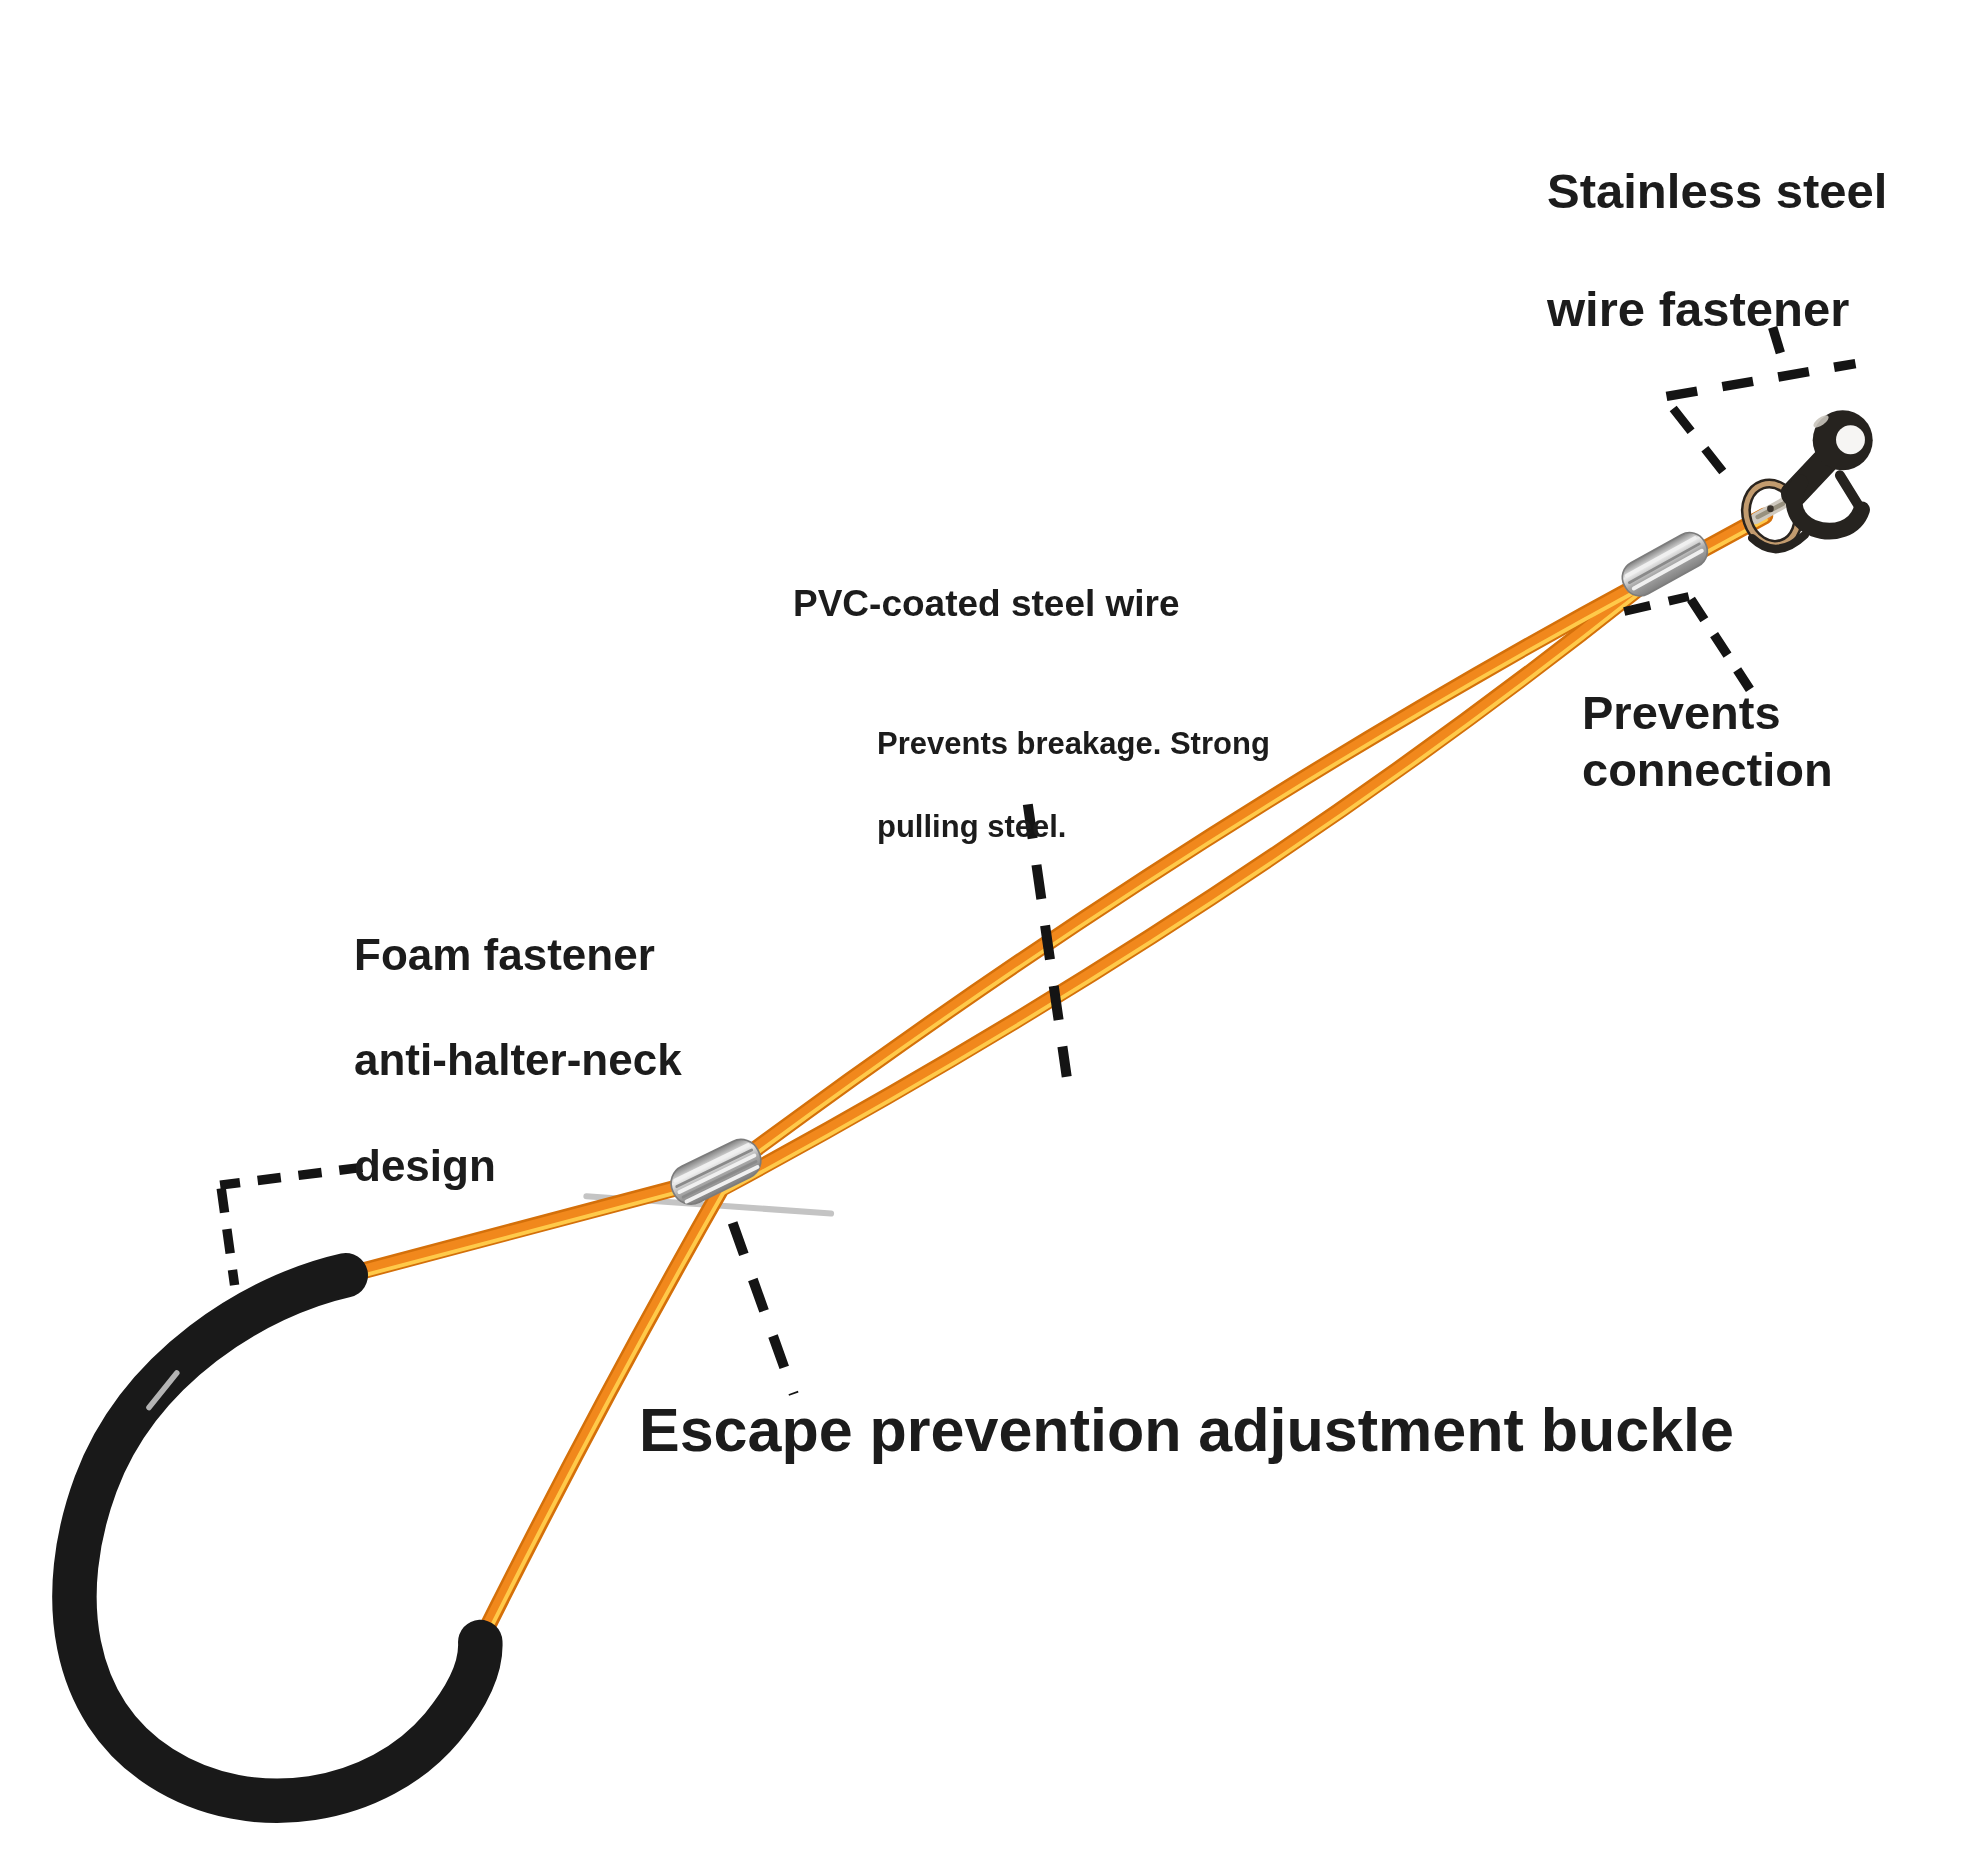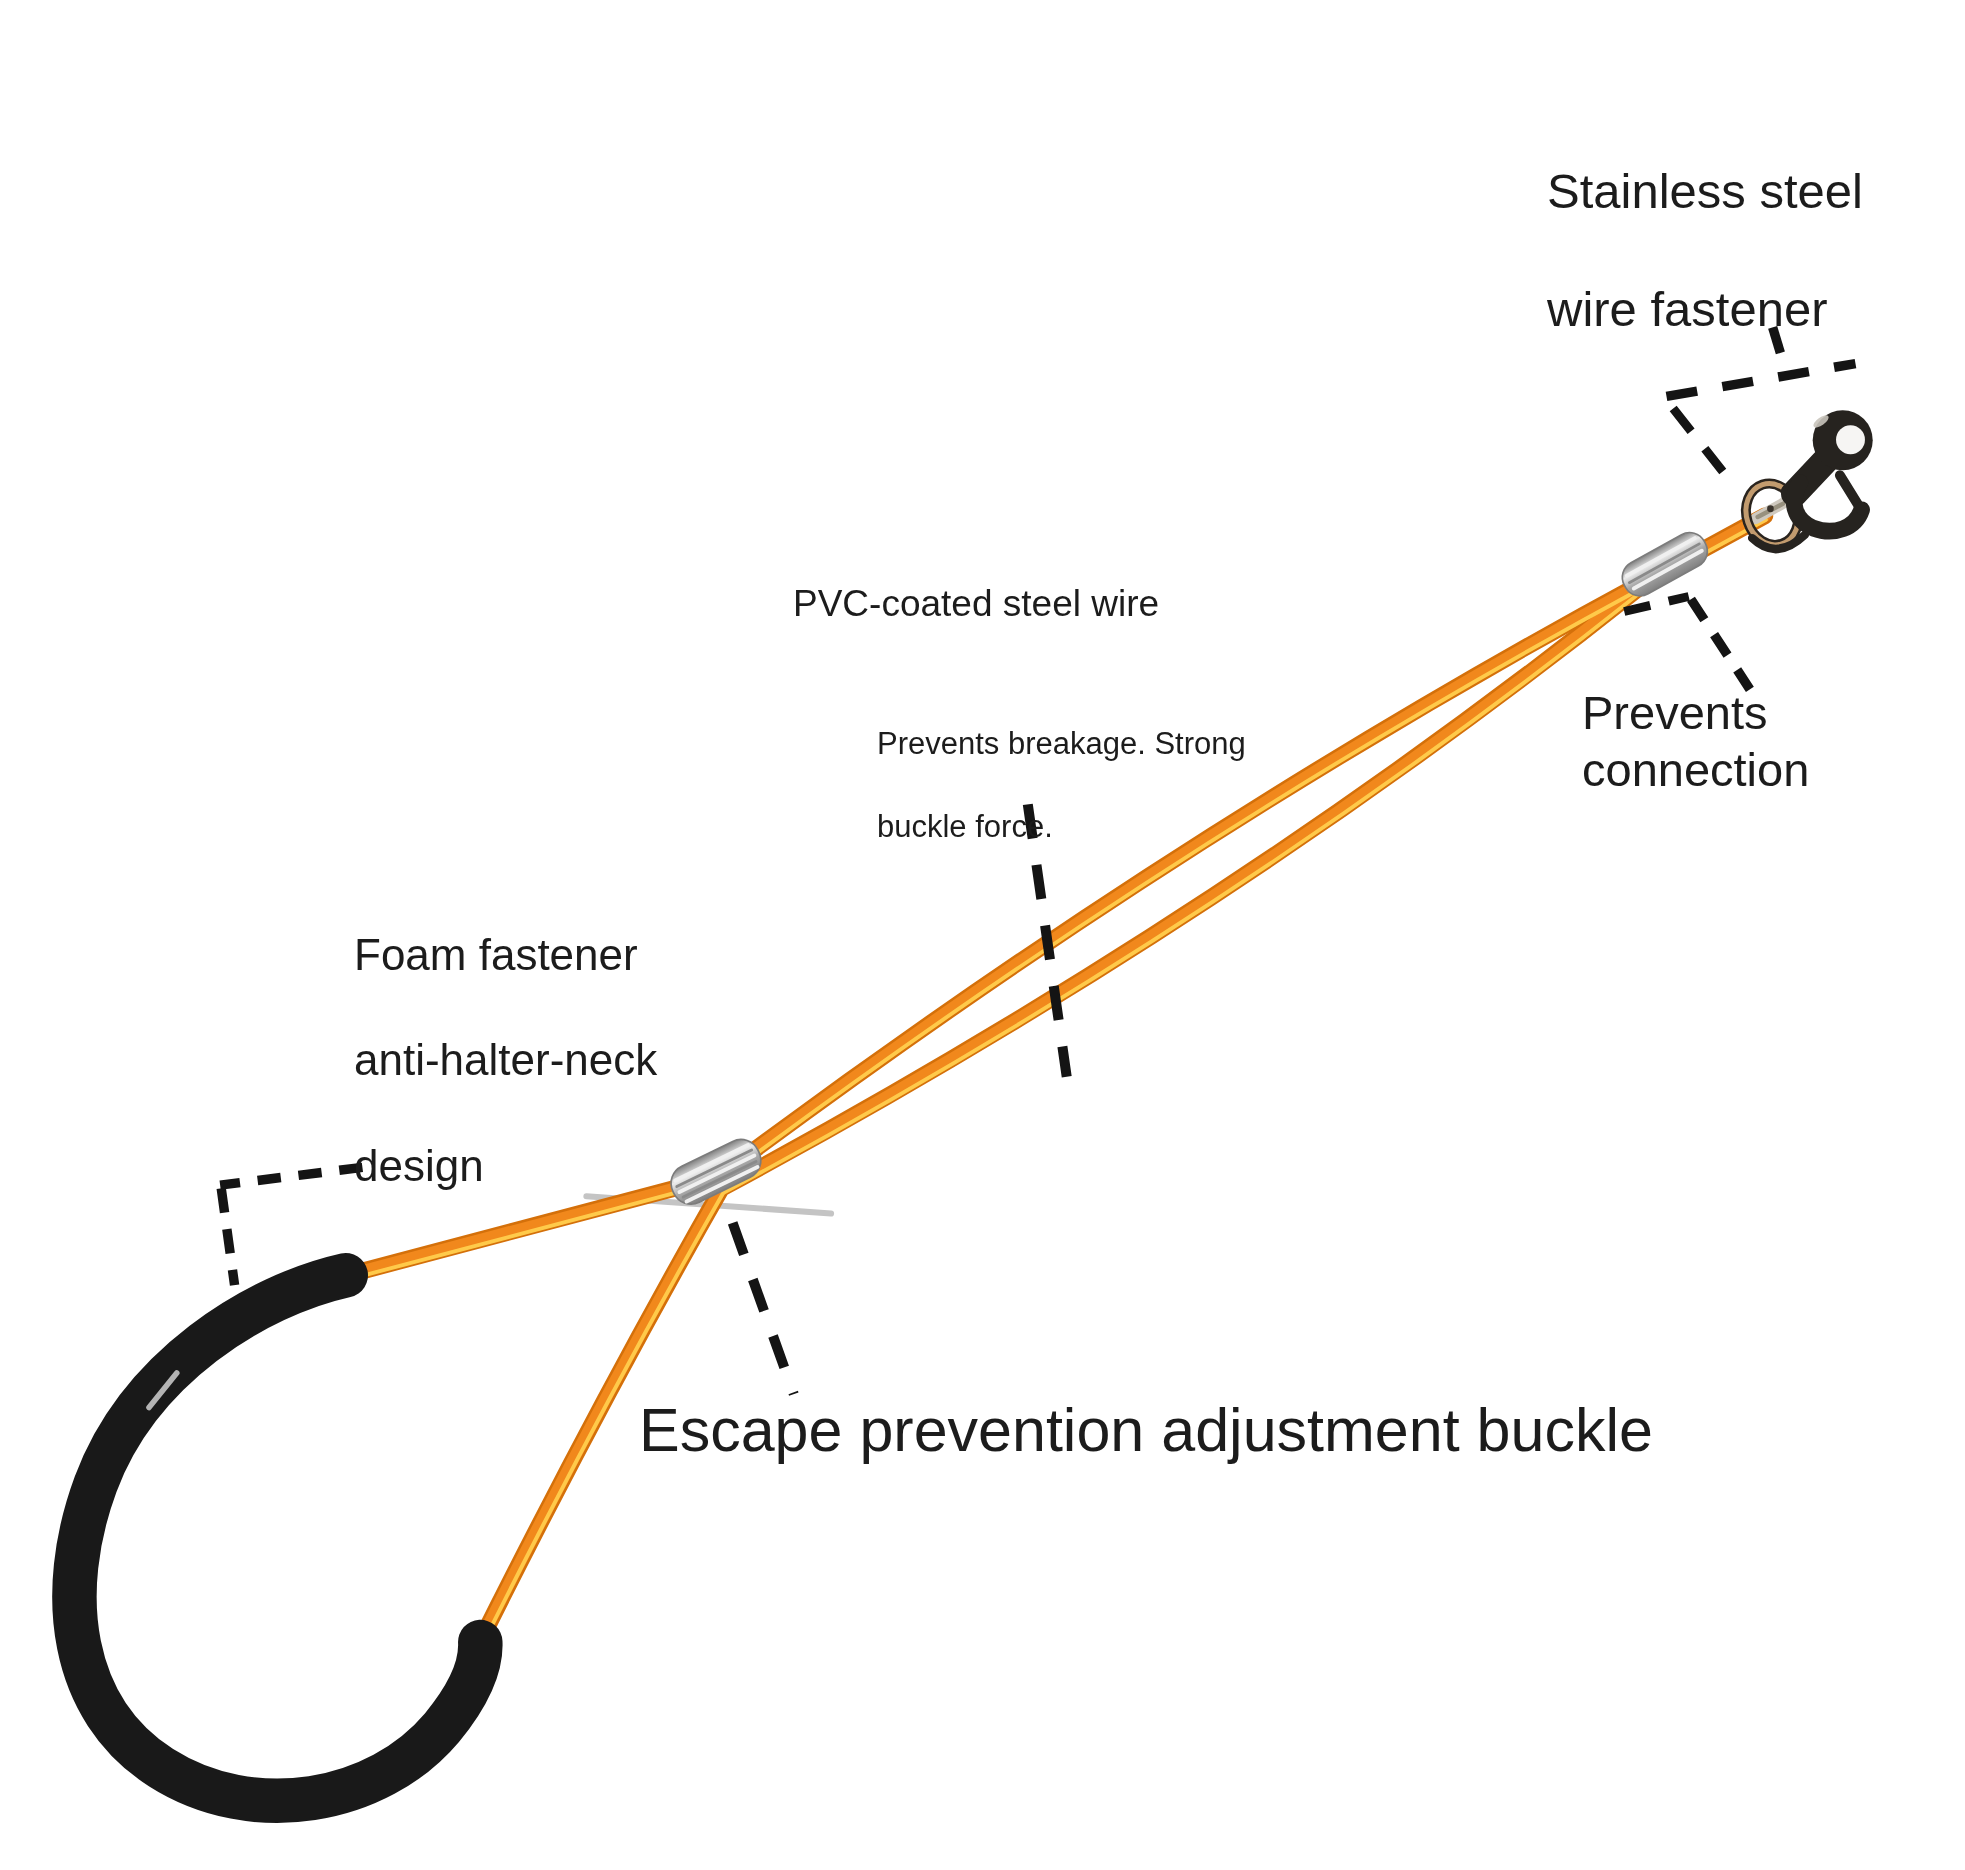--- a/index.html
+++ b/index.html
@@ -12,21 +12,21 @@
     --color-hook-dark:#26231f;
     --color-swivel-bronze:#c29b6e;
     --color-leader-dash:#141414;
     --color-metal-light:#ececec;
     --color-metal-mid:#a8a8a8;
     --color-metal-dark:#808080;
     --color-strand-gray:#c4c4c4;
   }
   html,body{margin:0;padding:0;}
   body{background:var(--color-background);font-family:"Liberation Sans", sans-serif;}
-  .stage{position:relative;width:1965px;height:1870px;background:var(--color-background);overflow:hidden;}
+  .stage{position:relative;width:1965px;height:1870px;background:var(--color-background);overflow:hidden;font-weight:bold;}
   .stage svg{position:absolute;left:0;top:0;}
   .lbl{position:absolute;color:var(--color-text);white-space:nowrap;line-height:1;}
   .lbl-main{font-size:49px;}
   .lbl-pvc{font-size:37px;}
   .lbl-sub{font-size:31px;}
   .lbl-hyd{font-size:47px;}
   .lbl-foam{font-size:44px;}
   .lbl-big{font-size:61px;}
 
   
@@ -133,21 +133,21 @@
       <line class="leader" stroke-width="17" stroke-dasharray="44 30" x1="398" y1="2138" x2="422" y2="2312"></line>
       <line class="leader" stroke-width="18" stroke-dasharray="60 48" x1="1318" y1="2200" x2="1428" y2="2508"></line>
     </g>
   </svg>
 
   <div class="lbl lbl-main" style="left:1547px;top:167px;">Stainless steel</div>
   <div class="lbl lbl-main" style="left:1547px;top:285px;">wire fastener</div>
 
   <div class="lbl lbl-pvc" style="left:793px;top:585px;">PVC-coated steel wire</div>
   <div class="lbl lbl-sub" style="left:877px;top:728px;">Prevents breakage. Strong</div>
-  <div class="lbl lbl-sub" style="left:877px;top:811px;">buckle force.</div>
+  <div class="lbl lbl-sub" style="left:877px;top:811px;">pulling steel.</div>
 
   <div class="lbl lbl-hyd" style="left:1582px;top:689px;">Prevents</div>
   <div class="lbl lbl-hyd" style="left:1582px;top:746px;">connection</div>
 
   <div class="lbl lbl-foam" style="left:354px;top:933px;">Foam fastener</div>
   <div class="lbl lbl-foam" style="left:354px;top:1038px;">anti-halter-neck</div>
   <div class="lbl lbl-foam" style="left:354px;top:1144px;">design</div>
 
   <div class="lbl lbl-big" style="left:639px;top:1400px;">Escape prevention adjustment buckle</div>
 </div>

